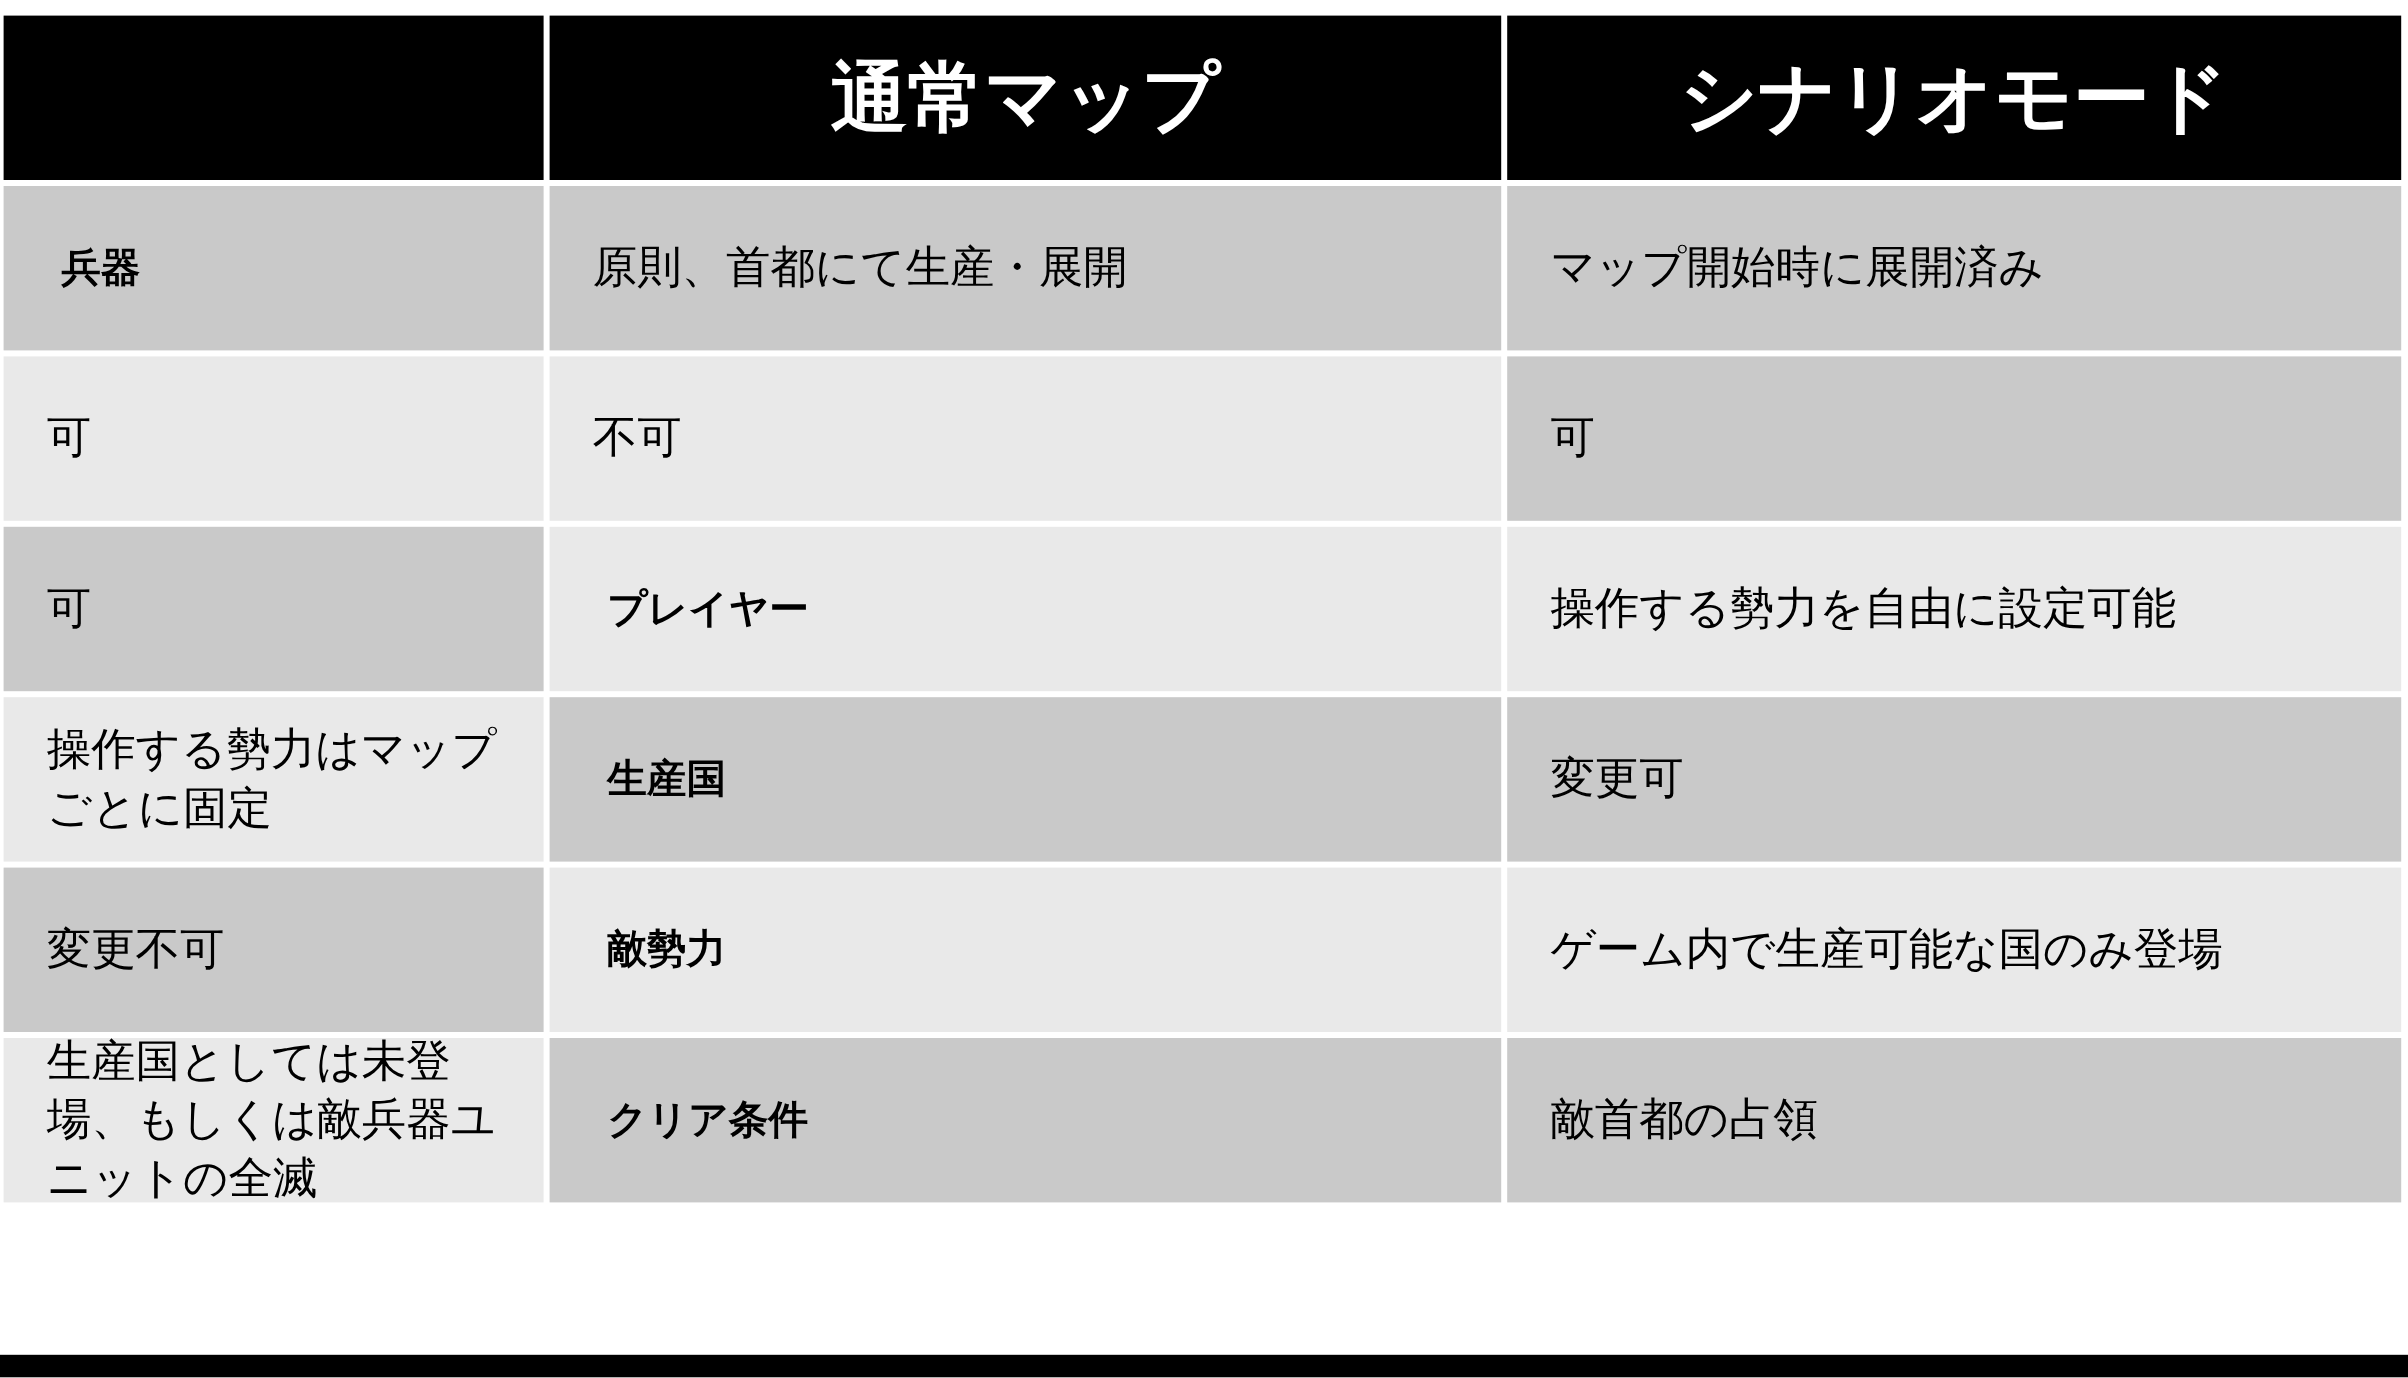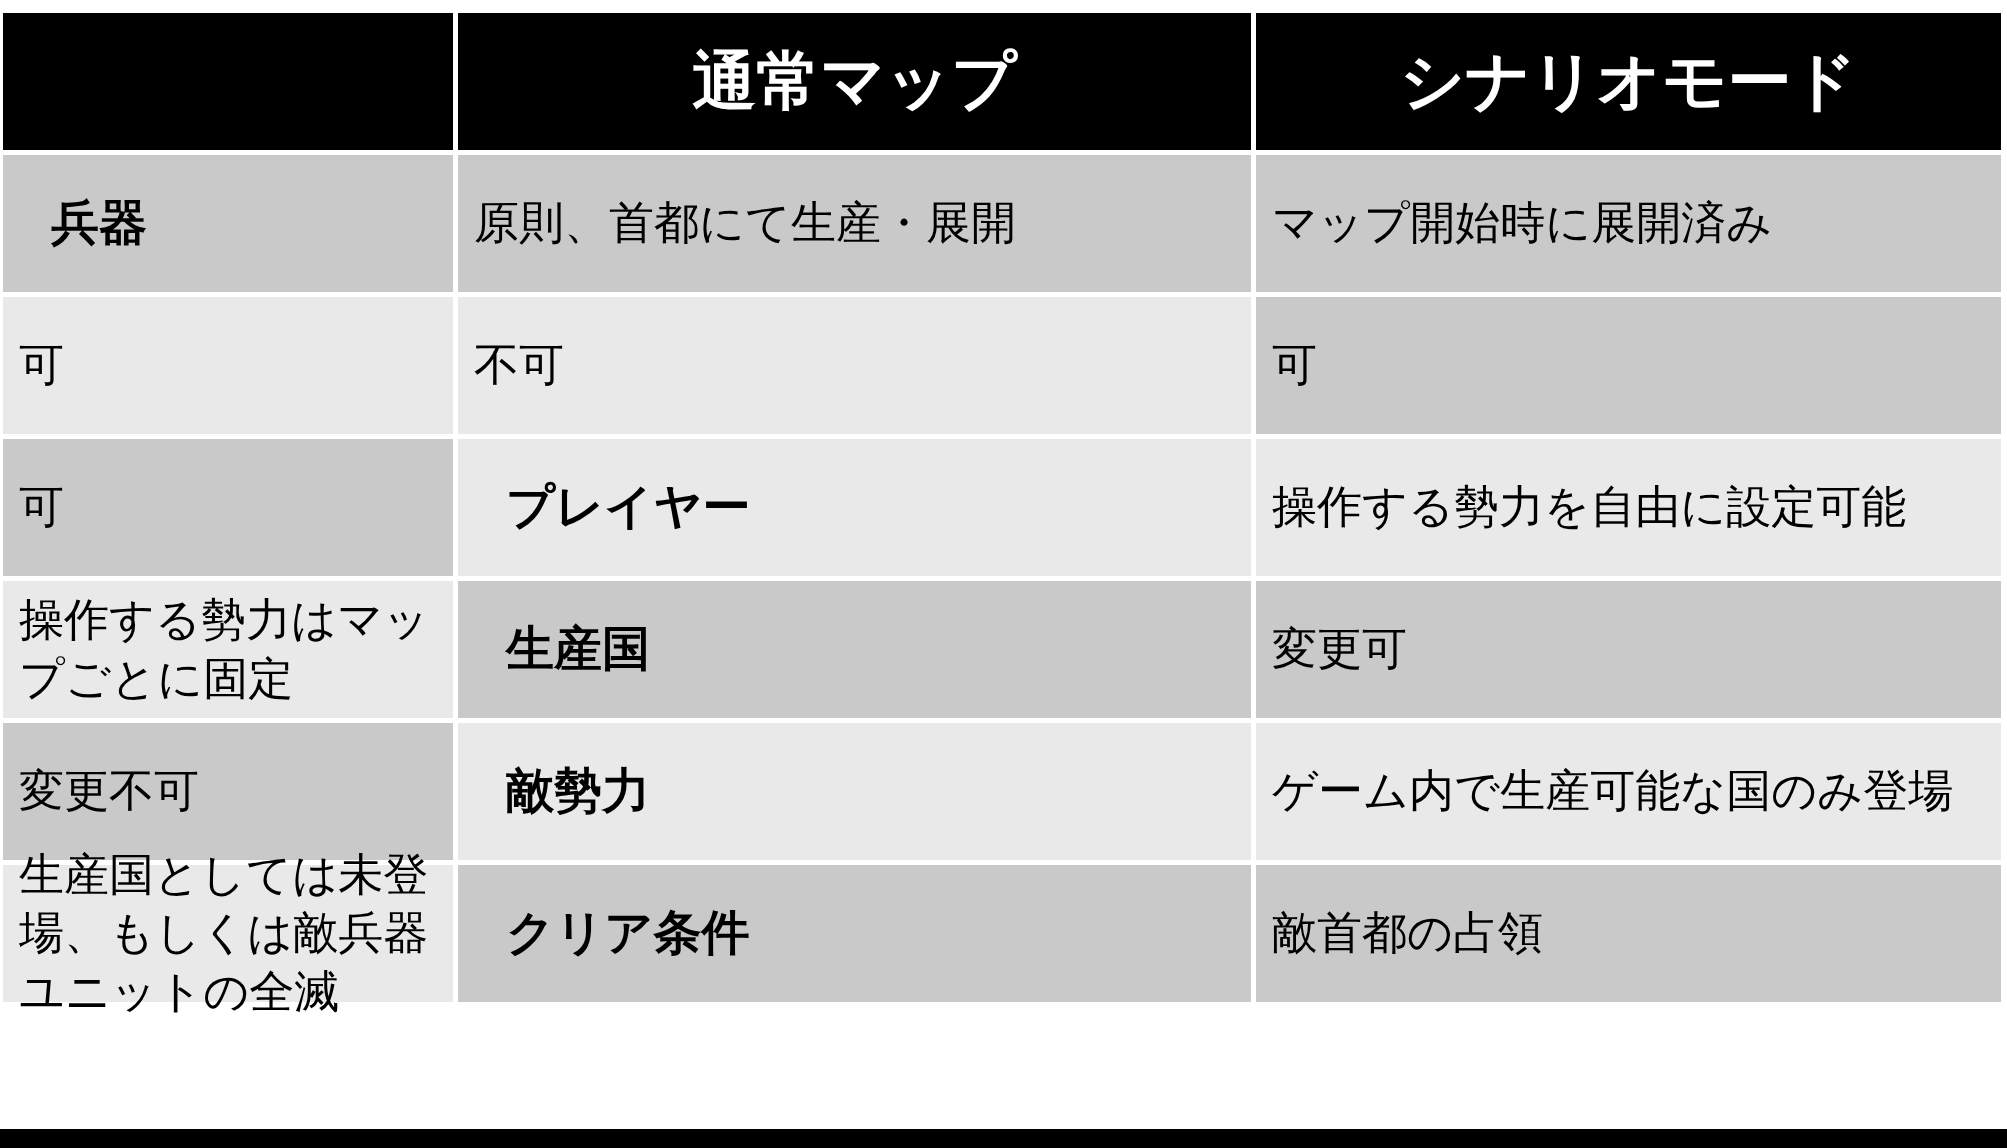--- a/index.html
+++ b/index.html
@@ -20,37 +20,37 @@
     grid-template-rows: 137px 137px 137px 137px 137px 137px 137px 128px;
     gap: 5px;
     background: #ffffff;
     margin-top: 11px;
   }
   .cell {
     box-sizing: border-box;
     display: flex;
     align-items: center;
     color: #000000;
-    font-size: 45px;
+    font-size: 37px;
     line-height: 1.3;
-    padding-left: 16px;
+    padding-left: 36px;
     padding-right: 4px;
   }
   .hcell {
     background: #000000;
     color: #ffffff;
     font-weight: bold;
     font-size: 64px;
     justify-content: center;
     padding-left: 0;
     padding-right: 0;
   }
   .labelcell {
     font-weight: bold;
-    font-size: 48px;
+    font-size: 33px;
     padding-left: 48px;
   }
   .dark  { background: #c9c9c9; }
   .light { background: #e9e9e9; }
   .bottom-bar {
     position: absolute;
     left: 0;
     top: 1129px;
     width: 2007px;
     height: 19px;

